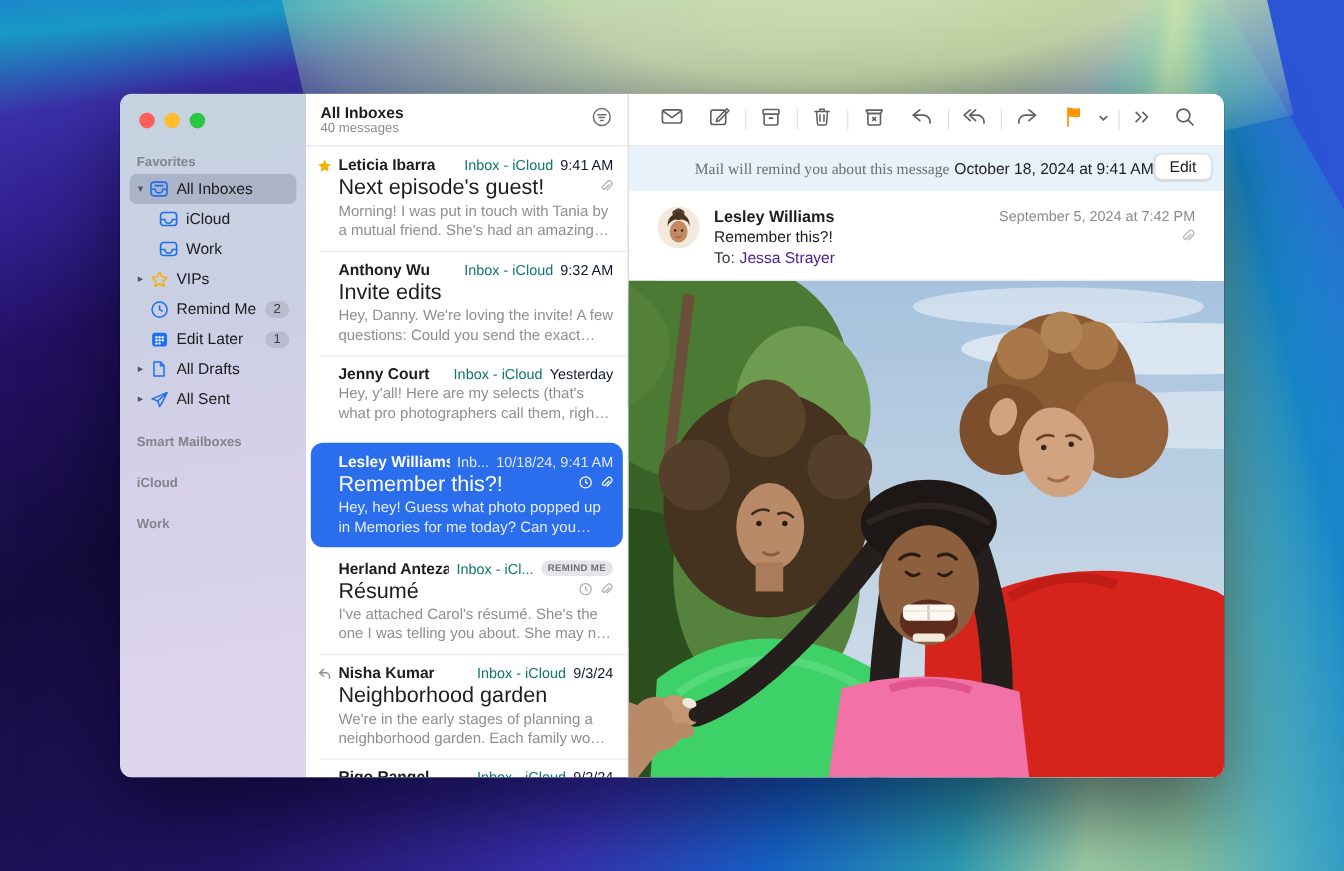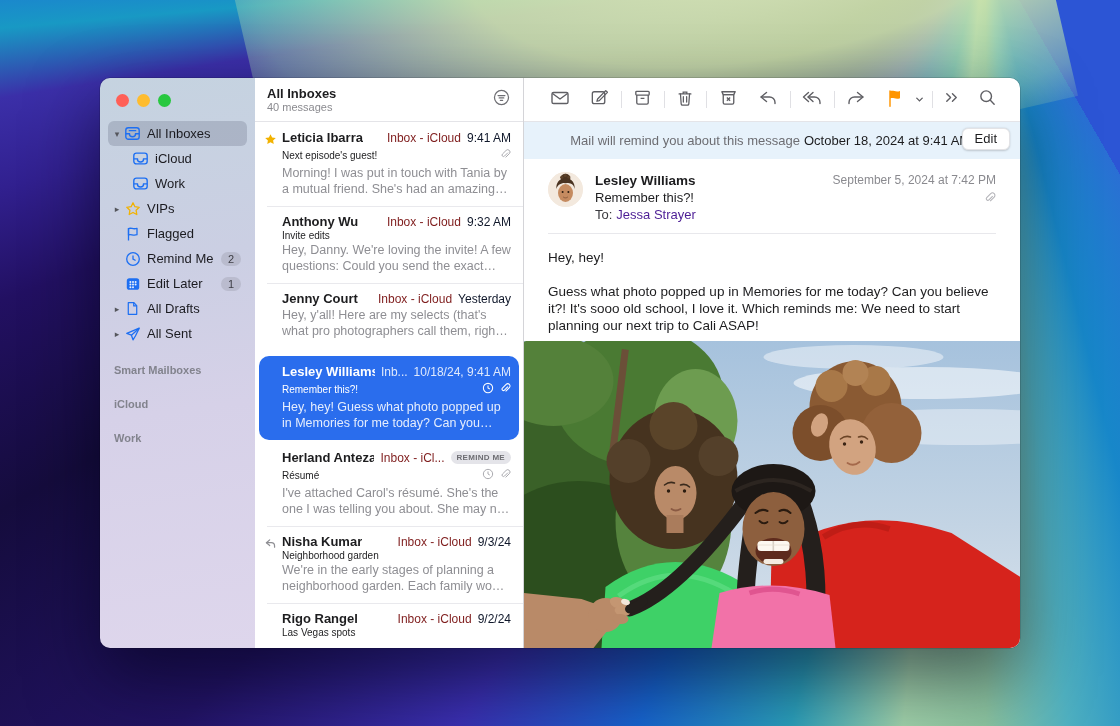--- a/index.html
+++ b/index.html
@@ -43,40 +43,40 @@
   .lh-sub { font-size:11px; color:#8a8a8f; line-height:13px; }
   .filter-btn { color:#6e6e73; }
   .rows { flex:1; overflow:hidden; }
   .mrow { position:relative; padding:8px 12px 9px 27px; min-height:71px; }
   .mrow + .mrow::before { content:""; position:absolute; top:0; left:12px; right:0; border-top:1px solid #e9e9ed; }
   .mrow.selected { background:#2a6ded; border-radius:10px; margin:2px 4px; padding:8px 8px 9px 23px; min-height:64px; }
   .mrow.selected::before, .mrow.selected + .mrow::before { display:none; }
   .marker { position:absolute; left:9px; top:10px; width:14px; height:14px; }
   .l1 { display:flex; align-items:center; gap:6px; }
   .sender { font-size:13px; font-weight:bold; color:#1d1d1f; white-space:nowrap; overflow:hidden; flex-shrink:1; }
-  .mbox { font-size:12px; color:#7f1d1d; white-space:nowrap; margin-left:auto; }
+  .mbox { font-size:12px; color:#0f766e; white-space:nowrap; margin-left:auto; }
   .mdate { font-size:12px; color:#0f172a; white-space:nowrap; }
   .l2 { display:flex; align-items:center; margin-top:1px; }
-  .subject { font-size:10px; color:#1d1d1f; flex:1; white-space:nowrap; overflow:hidden; }
+  .subject { font-size:18px; color:#1d1d1f; flex:1; white-space:nowrap; overflow:hidden; }
   .l2icons { display:flex; gap:5px; color:#a8a8ad; align-items:center; }
   .preview { margin-top:1px; font-size:12.5px; line-height:16px; color:#8e8e93; display:-webkit-box; -webkit-line-clamp:2; -webkit-box-orient:vertical; overflow:hidden; }
   .mrow.selected .sender,.mrow.selected .subject { color:#fff; }
   .mrow.selected .mbox,.mrow.selected .mdate { color:rgba(255,255,255,.85); }
   .mrow.selected .preview { color:rgba(255,255,255,.88); }
   .mrow.selected .l2icons { color:#fff; }
   .remind-pill { font-size:8px; font-weight:bold; letter-spacing:.3px; color:#6d6d72; background:#e4e4e9; border-radius:7px; padding:2px 6px; white-space:nowrap; }
 
   
   .msgpane { flex:1; background:#fff; display:flex; flex-direction:column; min-width:0; }
   .toolbar { height:44px; flex:0 0 44px; display:flex; align-items:center; padding:0 14px 0 16px; border-bottom:1px solid #e4e4e8; color:#5f5f64; }
   .tbtn { display:flex; align-items:center; justify-content:center; height:28px; padding:0 9px; color:#5f5f64; }
   .tsep { width:1px; height:17px; background:#e0e0e4; margin:0 2px; }
   .tsp { flex:1; max-width:22px; }
   .banner { height:37px; flex:0 0 37px; background:#e7f2fb; display:flex; align-items:center; justify-content:center; position:relative; font-size:13px; }
-  .banner .b-grey { color:#6d6d72; }
+  .banner .b-grey { color:#6d6d72;font-family:Liberation Serif, serif; }
   .banner .b-dark { color:#1d1d1f; margin-left:4px; }
   .edit-btn { position:absolute; right:10px; top:6px; background:#fff; border:1px solid #e3e3e6; box-shadow:0 .5px 2px rgba(0,0,0,.18); border-radius:6px; font-size:13px; color:#1d1d1f; padding:2px 12px 3px; }
   .msg-header { flex:0 0 75px; display:flex; padding:13px 24px 0 24px; position:relative; }
   .msg-header::after { content:""; position:absolute; left:24px; right:24px; bottom:0; border-bottom:1px solid #e8e8ec; }
   .avatar { width:35px; height:35px; border-radius:50%; overflow:hidden; flex:0 0 35px; margin-right:12px; background:#f6ece2; }
   .mh-mid { flex:1; min-width:0; }
   .mh-sender { font-size:13.5px; font-weight:bold; color:#1d1d1f; line-height:17px; }
   .mh-subject { font-size:13px; color:#1d1d1f; line-height:17px; }
   .mh-to { font-size:13px; line-height:17px; color:#3a3a3e; }
   .mh-to .rcpt { color:#4c1d95; margin-left:4px; }
@@ -96,20 +96,21 @@
 
   <div class="window">
 
     <div class="sidebar">
       <div class="traffic">
         <div class="dot r"></div>
         <div class="dot y"></div>
         <div class="dot g"></div>
       </div>
 
+      <div class="sec-label">Favorites</div>
 
       <div class="side-item selected">
         <span class="chev">▾</span>
         <span class="sicon">
             <svg width="17" height="17" viewBox="0 0 16 16" fill="none" stroke="currentColor" stroke-width="1.3">
               <rect x="1.7" y="2.6" width="12.6" height="10.8" rx="2.4"></rect>
               <path d="M1.7 8.2h3.4a2.9 2.9 0 0 0 5.8 0h3.4"></path>
               <path d="M4.5 5.3h7"></path>
             </svg>
           </span>
@@ -139,30 +140,20 @@
       <div class="side-item">
         <span class="chev">▸</span>
         <span class="sicon" style="color:#f2b200">
             <svg width="16" height="16" viewBox="0 0 16 16" fill="none" stroke="currentColor" stroke-width="1.3" stroke-linejoin="round">
               <path d="M8 1.8l1.9 3.9 4.3.6-3.1 3 .7 4.2L8 11.5l-3.8 2 .7-4.2-3.1-3 4.3-.6z"></path>
             </svg>
           </span>
         <span class="lbl">VIPs</span>
       </div>
 
-      <div class="side-item">
-        <span class="chev blank">▸</span>
-        <span class="sicon">
-            <svg width="16" height="16" viewBox="0 0 16 16" fill="none" stroke="currentColor" stroke-width="1.3" stroke-linejoin="round">
-              <path d="M3.5 14.5V2"></path>
-              <path d="M3.5 2.6c2.5-1.3 4.5 1.2 8.5-.3v6.4c-4 1.5-6-1-8.5.3z"></path>
-            </svg>
-          </span>
-        <span class="lbl">Flagged</span>
-      </div>
 
       <div class="side-item">
         <span class="chev blank">▸</span>
         <span class="sicon">
             <svg width="16" height="16" viewBox="0 0 16 16" fill="none" stroke="currentColor" stroke-width="1.3">
               <circle cx="8" cy="8" r="6.3"></circle>
               <path d="M8 4.4V8l2.6 1.5"></path>
             </svg>
           </span>
         <span class="lbl">Remind Me</span>
@@ -464,25 +455,20 @@
           <div class="mh-to"><span>To:</span><span class="rcpt">Jessa Strayer</span></div>
         </div>
         <div class="mh-right">
           <div class="mh-date">September 5, 2024 at 7:42 PM</div>
           <span class="mh-clip"><svg width="13" height="13" viewBox="0 0 16 16" fill="none" stroke="currentColor" stroke-width="1.3">
                 <path d="M11.9 6.2l-4.6 4.6a1.9 1.9 0 0 1-2.7-2.7l4.9-4.9a3 3 0 0 1 4.3 4.3l-5 5"></path>
               </svg></span>
         </div>
       </div>
 
-      <div class="msg-body">
-        <p>Hey, hey!</p>
-        <p>Guess what photo popped up in Memories for me today? Can you believe it?! It's sooo old school, I love it. Which reminds me: We need to start planning our next trip to Cali ASAP!</p>
-
-      </div>
 
       <div class="photo">
         <svg viewBox="0 0 497 307" preserveAspectRatio="xMidYMid slice">
           <defs>
             <linearGradient id="sky" x1="0" y1="0" x2="0" y2="1">
               <stop offset="0" stop-color="#a6c2dd"></stop>
                 <stop offset=".6" stop-color="#c3d4e4"></stop>
                 <stop offset="1" stop-color="#d8e2ec"></stop>
             </linearGradient>
           </defs>

